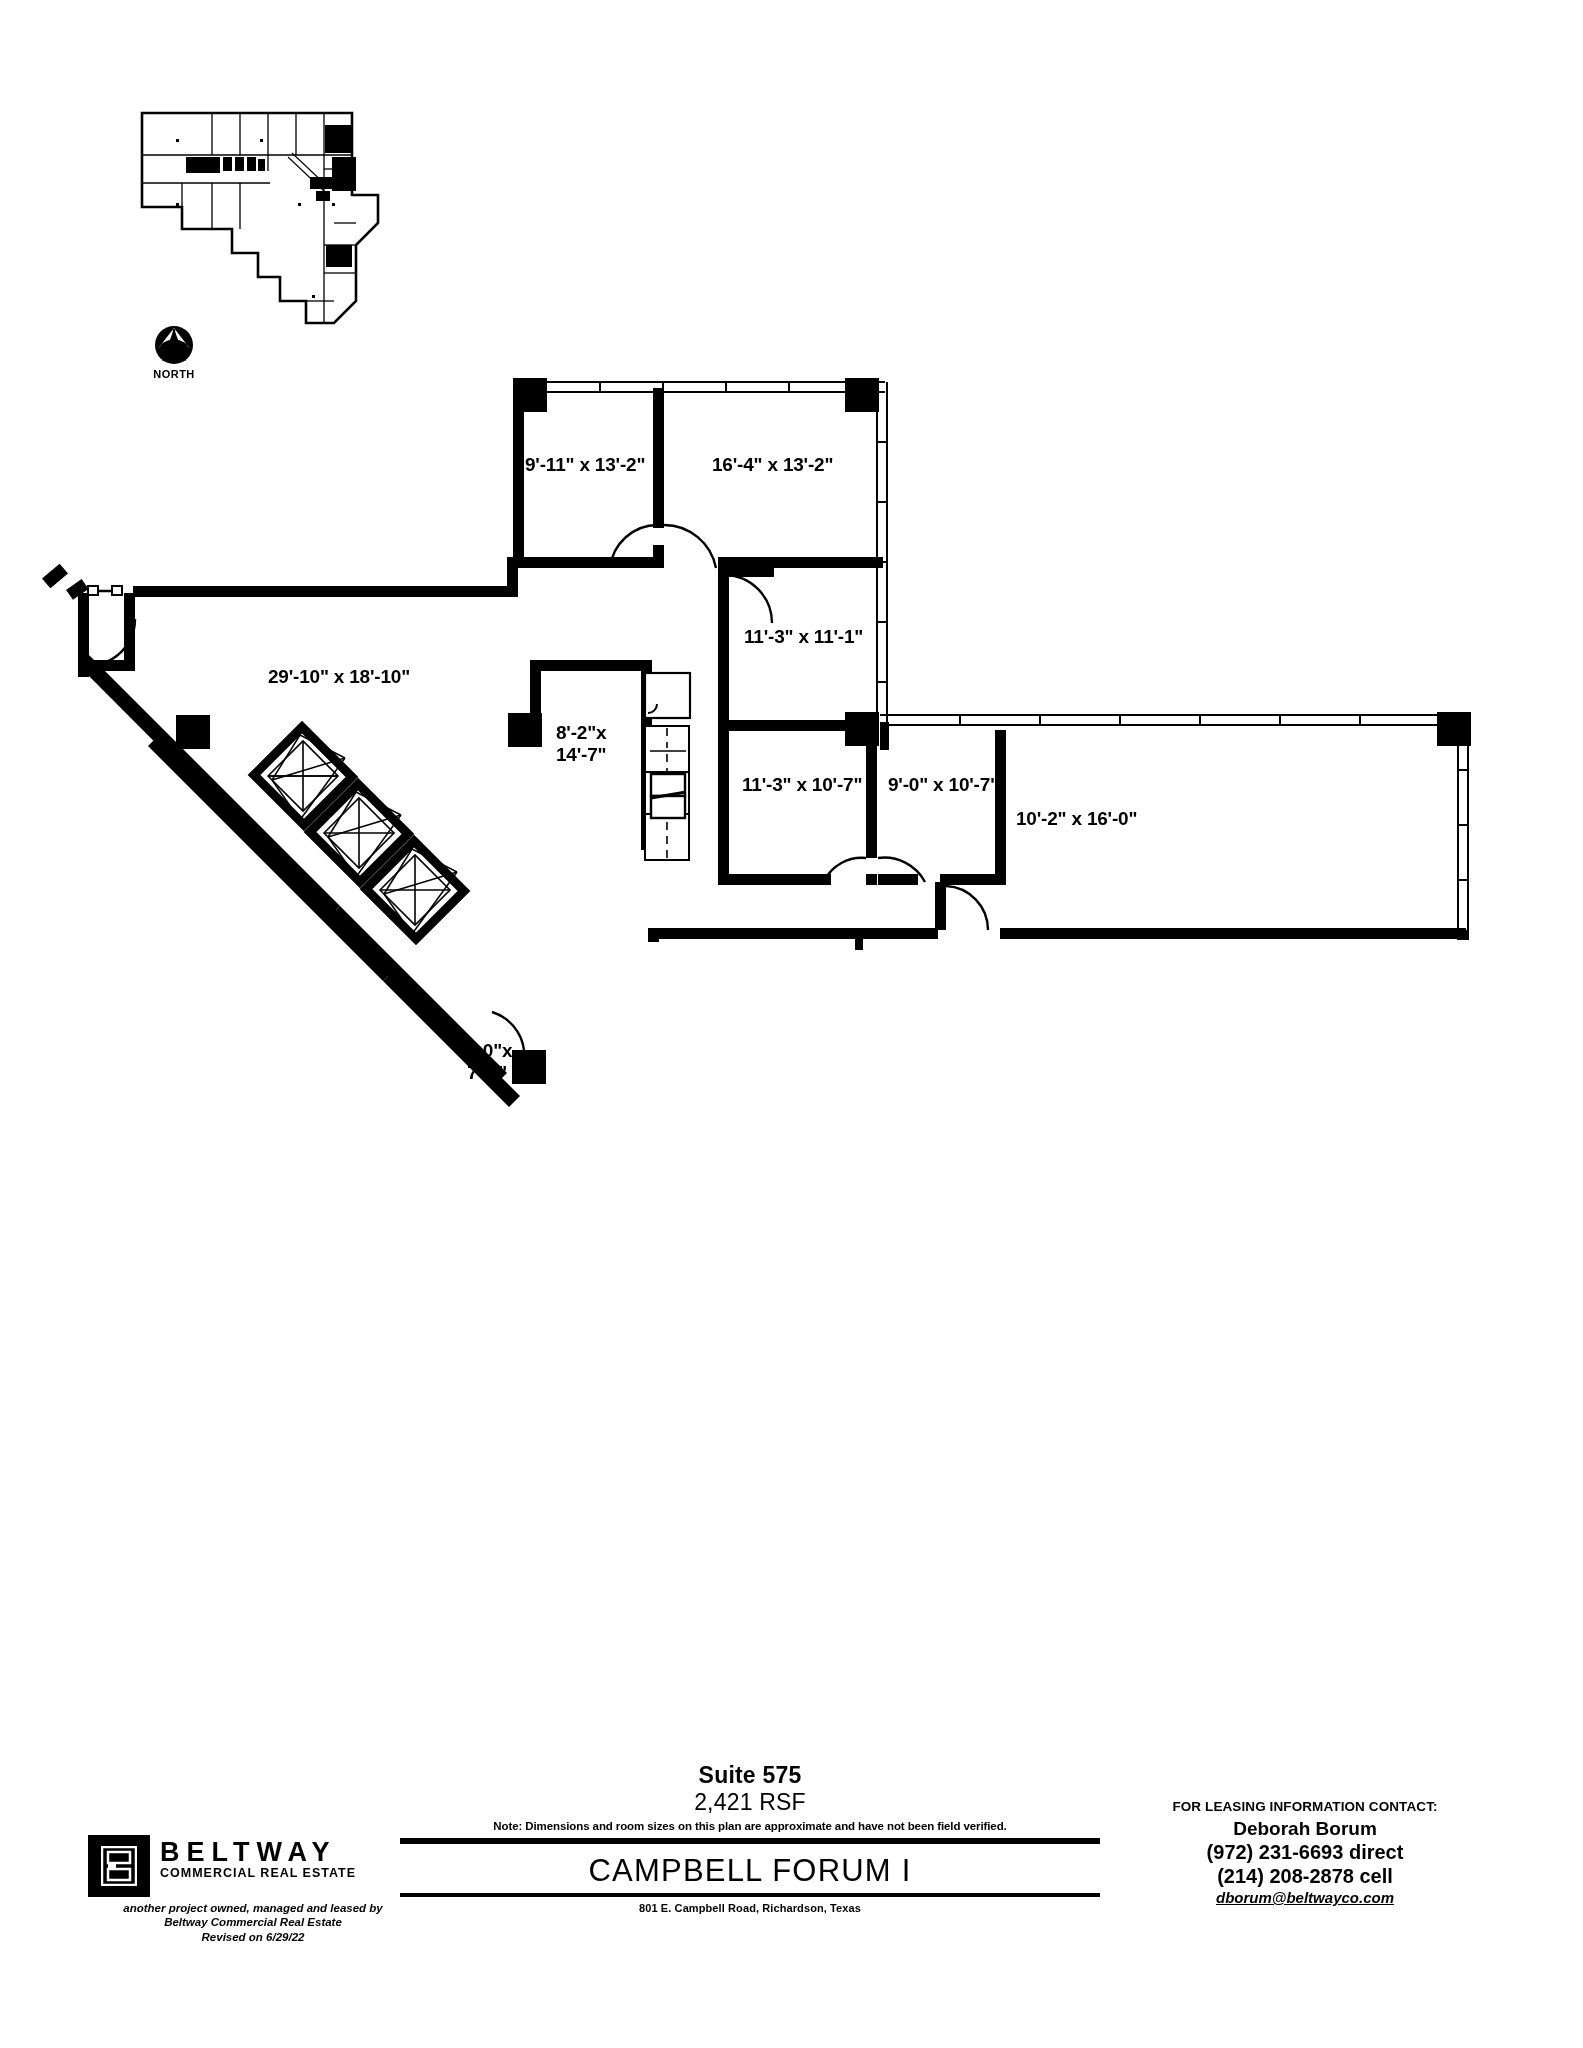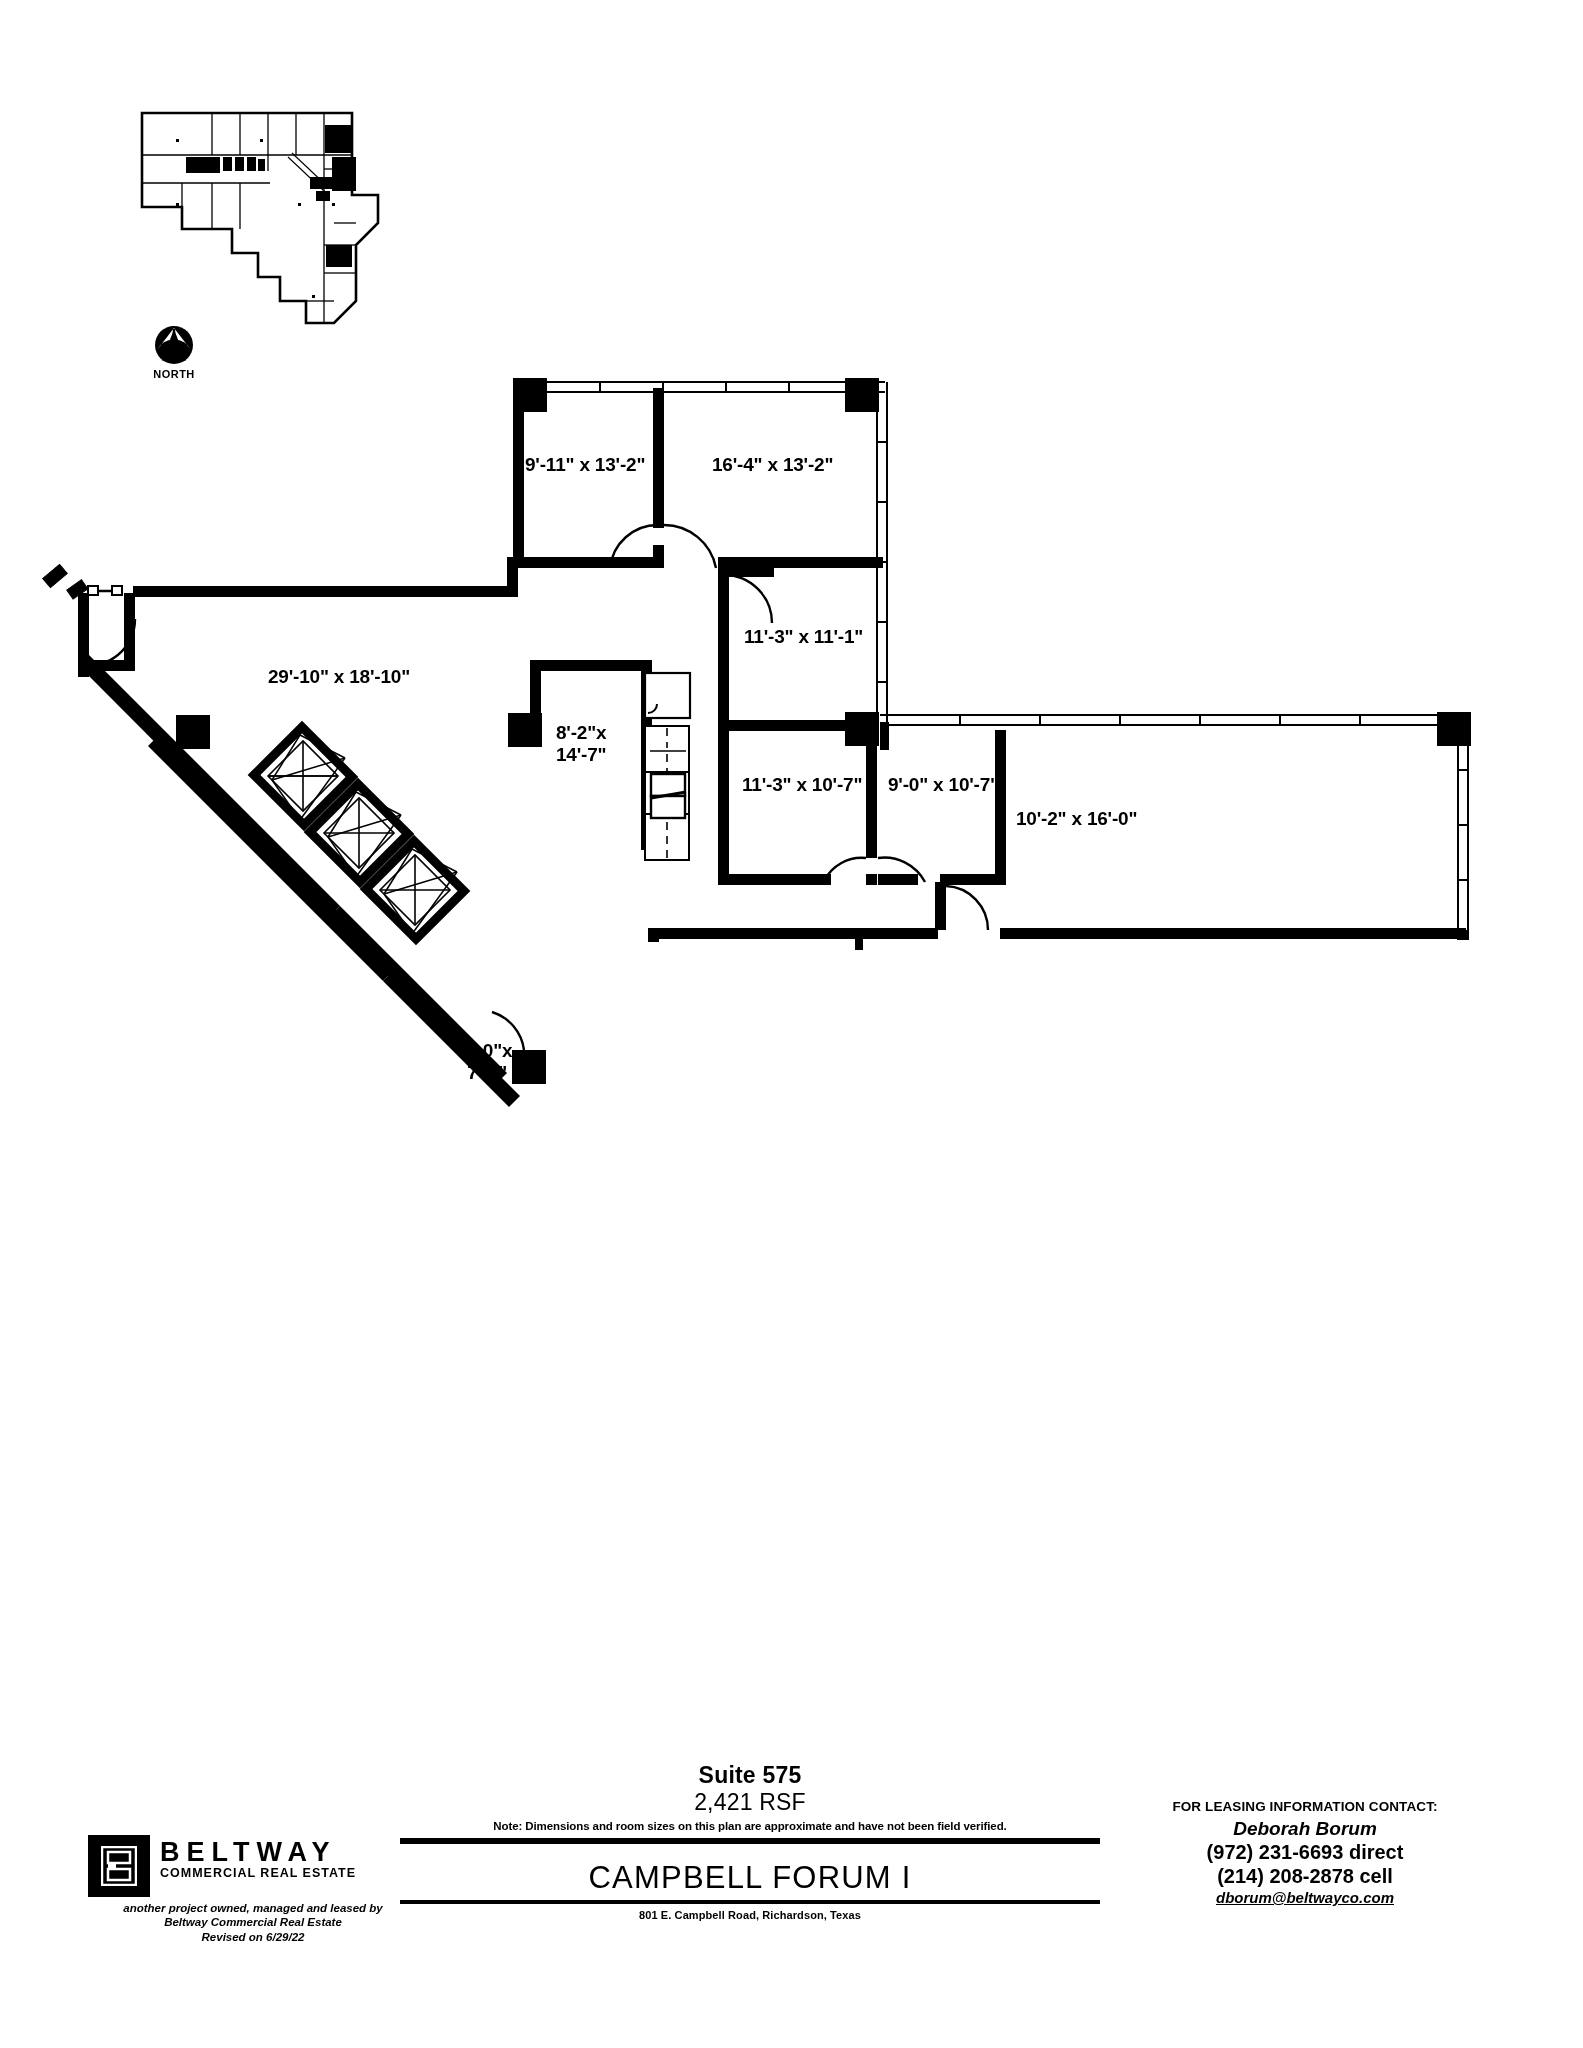--- a/index.html
+++ b/index.html
@@ -169,21 +169,21 @@
   }
   .hrule-thin {
     height: 4px;
     background: #000;
     margin: 0;
   }
   #building-name {
     font-size: 31px;
     font-weight: normal;
     letter-spacing: 1.2px;
-    padding: 16px 0 4px 0;
+    padding: 9px 0 4px 0;
   }
   #building-address {
     font-size: 11px;
     font-weight: bold;
     letter-spacing: 0.1px;
     padding-top: 5px;
   }
 
   
   #contact-block {
@@ -195,21 +195,20 @@
   }
   #contact-heading {
     font-size: 13.5px;
     font-weight: bold;
     letter-spacing: 0.1px;
   }
   #contact-name {
     font-size: 19px;
     font-weight: bold;
     margin-top: 4px;
-    font-style: italic;
   }
   .contact-phone {
     font-size: 20px;
     font-weight: bold;
     line-height: 1.2;
   }
   #contact-email {
     font-size: 15px;
     font-weight: bold;
     font-style: italic;

